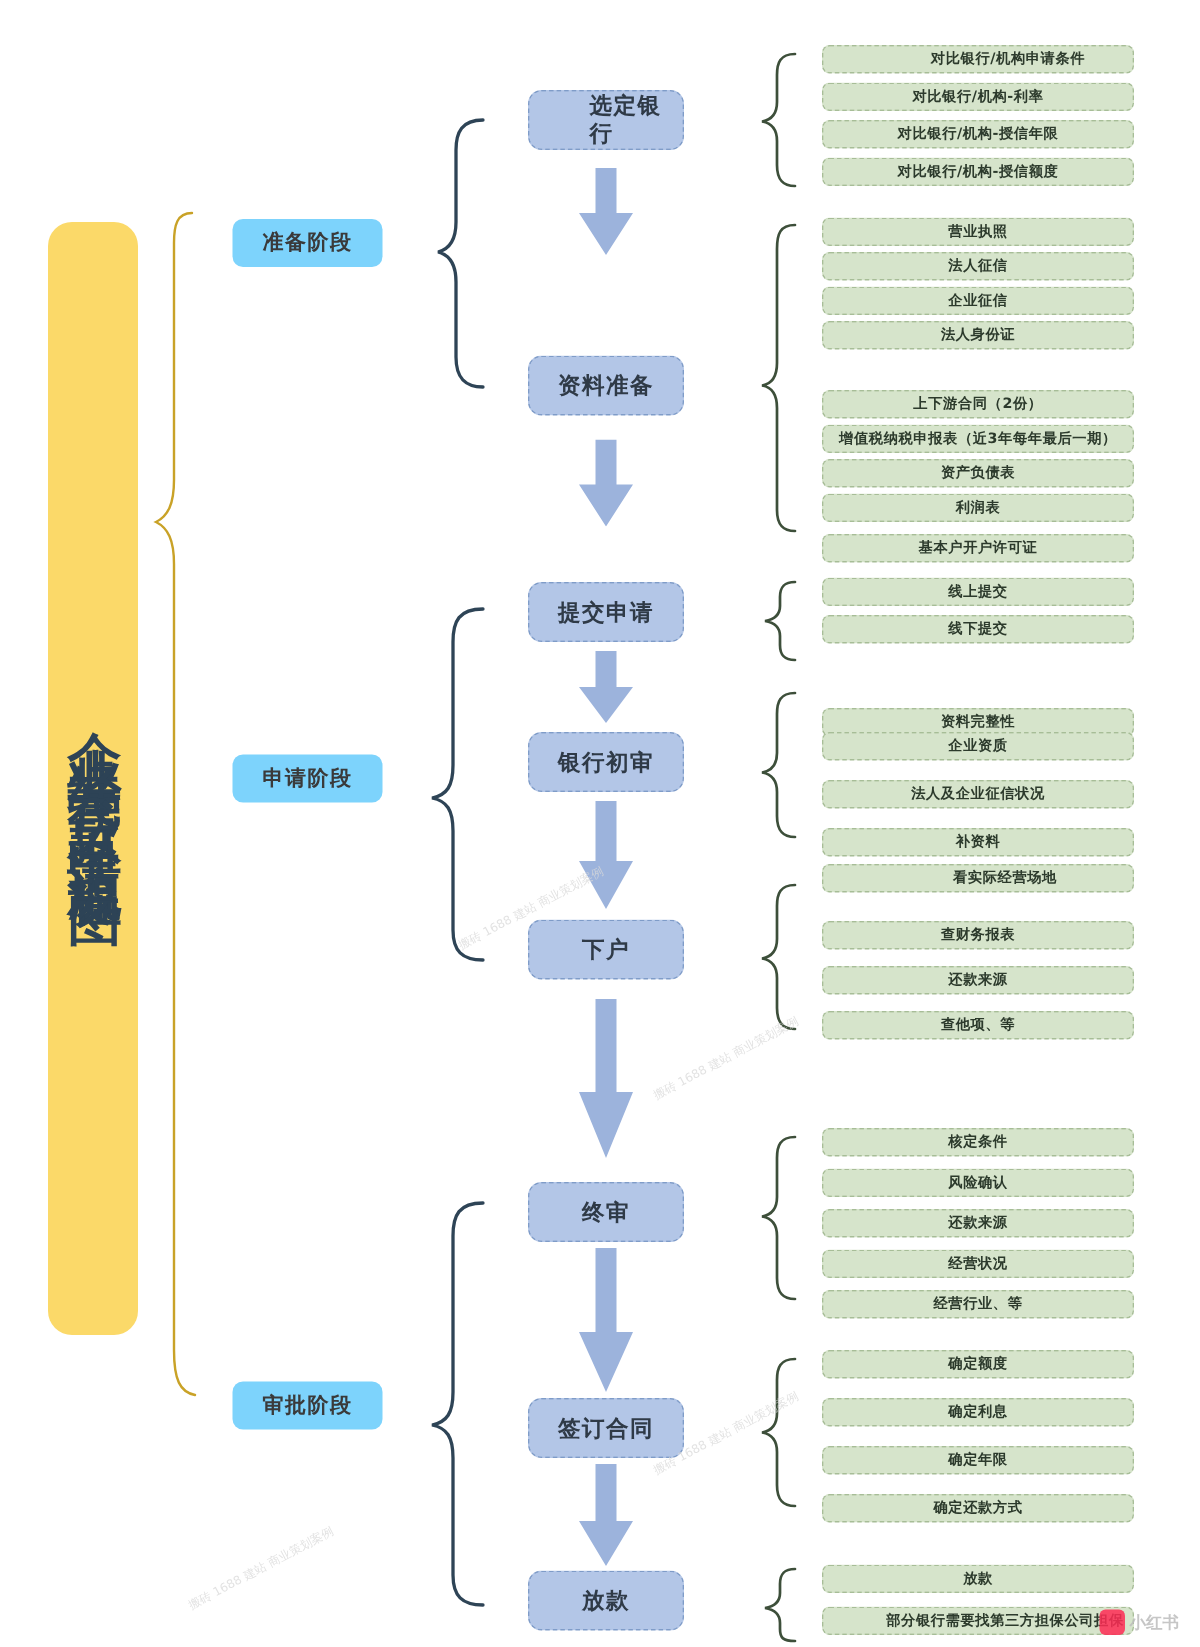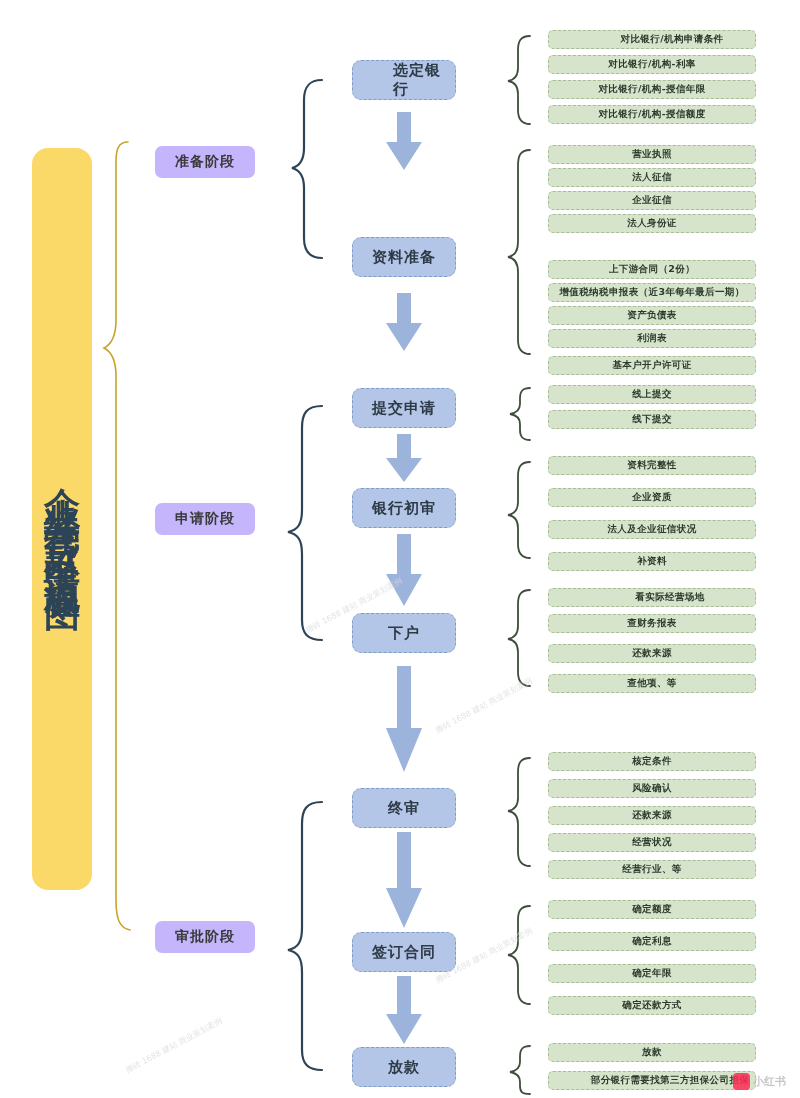--- a/index.html
+++ b/index.html
@@ -38,21 +38,21 @@
     letter-spacing:11px;
     line-height:1;
     white-space:nowrap;
   }
 
   
   .stage{
     position:absolute;
     width:100px;
     height:32px;
-    background:#c4b5fd;
+    background:#7dd3fc;
     border-radius:7px;
     display:flex;
     align-items:center;
     justify-content:center;
     font-size:14px;
     font-weight:700;
     color:#3a3a3a;
     letter-spacing:1px;
   }
   .stage-prep{left:155px;top:146px;}
@@ -284,34 +284,34 @@
       <span>基本户开户许可证</span>
     </div>
 
   <div class="gbox" style="top:385px;">
       <span>线上提交</span>
     </div>
   <div class="gbox" style="top:410px;">
       <span>线下提交</span>
     </div>
 
-  <div class="gbox" style="top:456px;">
+  <div class="gbox" style="top:472px;">
       <span>资料完整性</span>
     </div>
   <div class="gbox" style="top:488px;">
       <span>企业资质</span>
     </div>
   <div class="gbox" style="top:520px;">
       <span>法人及企业征信状况</span>
     </div>
   <div class="gbox" style="top:552px;">
       <span>补资料</span>
     </div>
 
-  <div class="gbox" style="top:588px;padding-left:36px;">
+  <div class="gbox" style="top:576px;padding-left:36px;">
       <span>看实际经营场地</span>
     </div>
   <div class="gbox" style="top:614px;">
       <span>查财务报表</span>
     </div>
   <div class="gbox" style="top:644px;">
       <span>还款来源</span>
     </div>
   <div class="gbox" style="top:674px;">
       <span>查他项、等</span>

